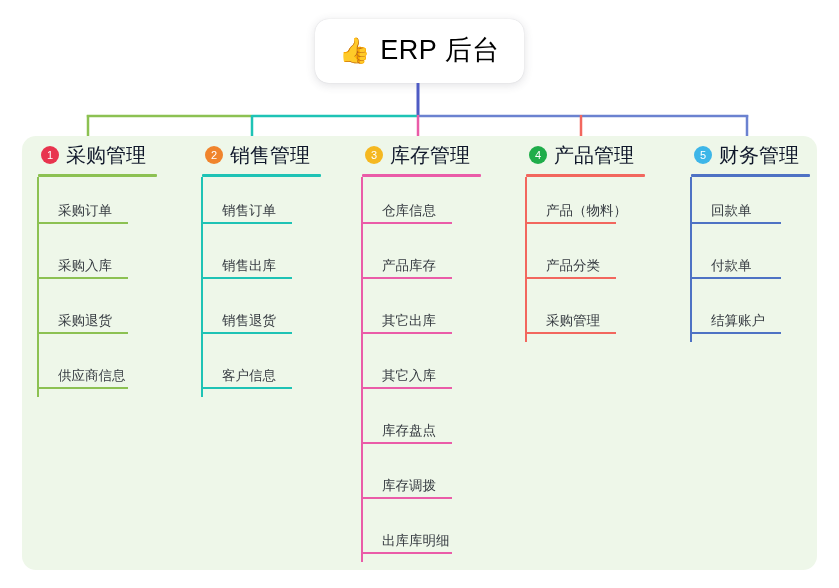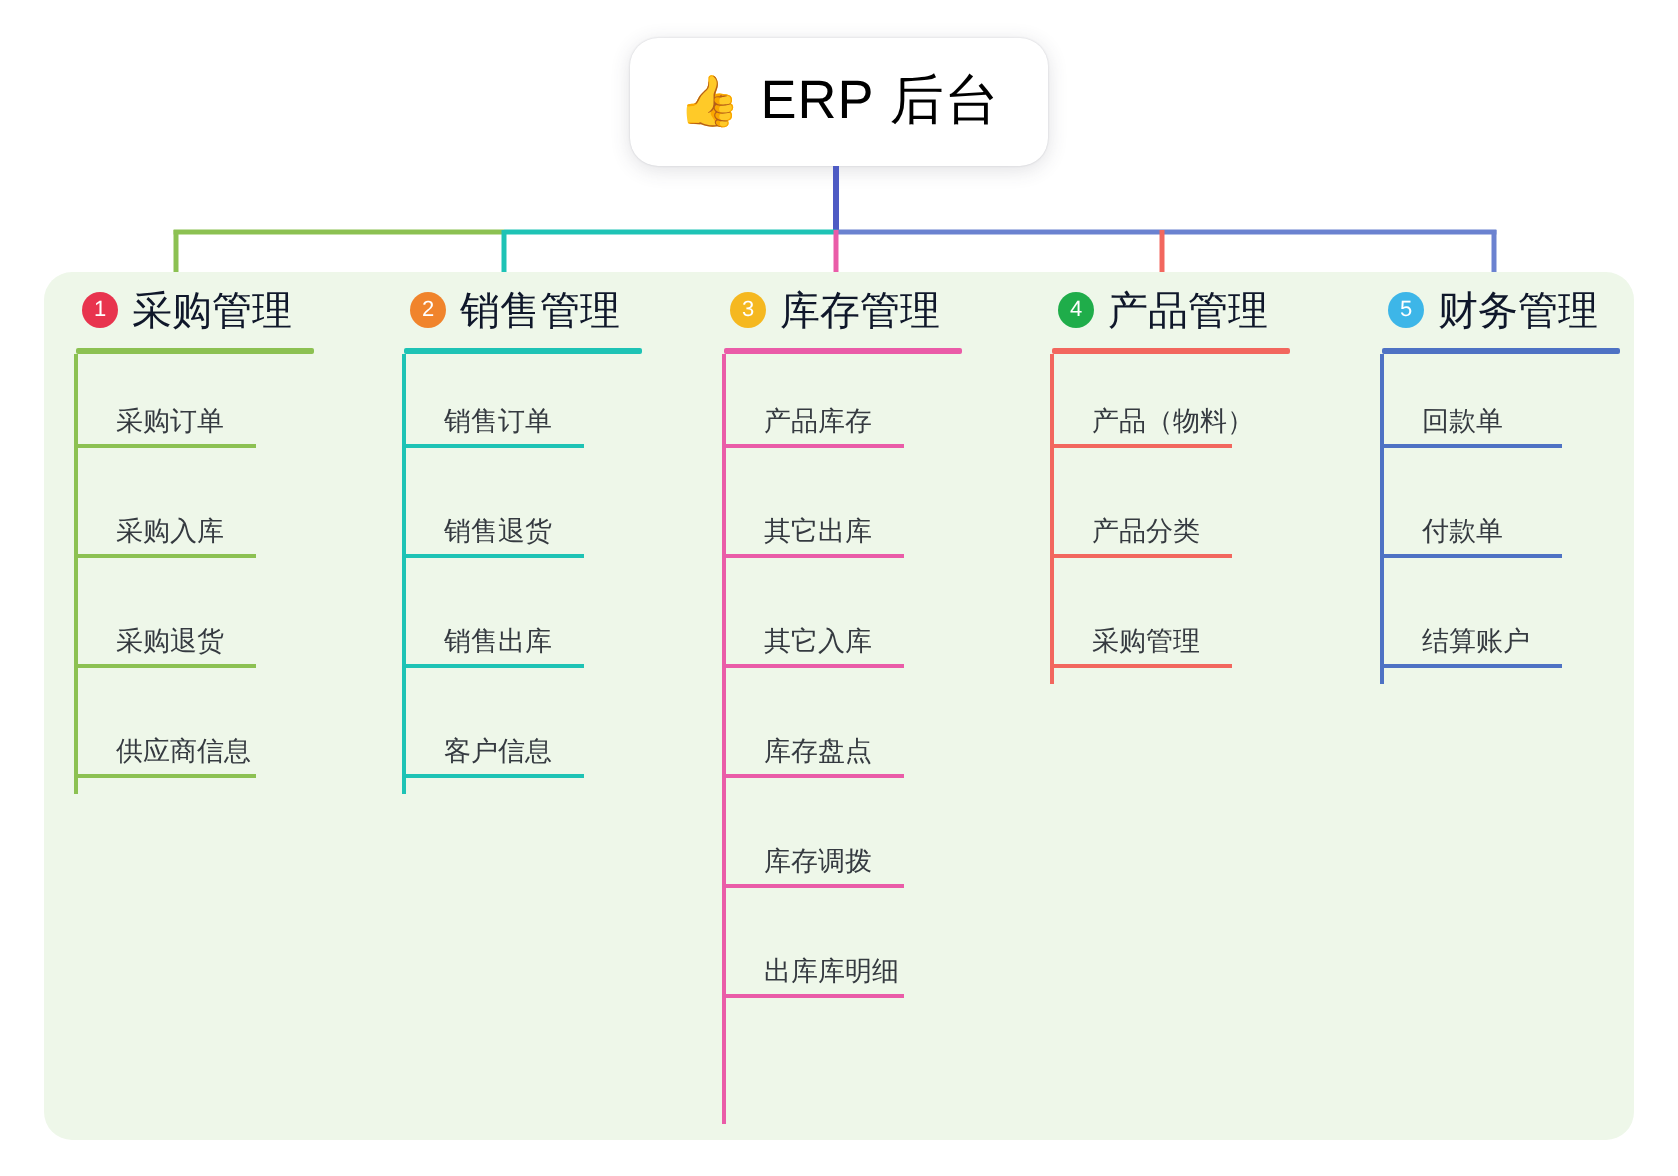--- a/index.html
+++ b/index.html
@@ -221,42 +221,46 @@
           <span class="col-title">销售管理</span>
         </div>
         <div class="col-rule" style="background: rgb(30, 195, 181);"></div>
         <div class="items">
           <div class="spine" style="background: rgb(30, 195, 181); height: 220px;"></div>
           <div class="item">
             <span class="item-label">销售订单</span>
             <div class="item-rule" style="background: rgb(30, 195, 181);"></div>
           </div>
           <div class="item">
+            <span class="item-label">销售出库</span>
+            <div class="item-rule" style="background: rgb(30, 195, 181);"></div>
+          </div>
+          <div class="item">
             <span class="item-label">销售退货</span>
             <div class="item-rule" style="background: rgb(30, 195, 181);"></div>
           </div>
           <div class="item">
-            <span class="item-label">销售出库</span>
-            <div class="item-rule" style="background: rgb(30, 195, 181);"></div>
-          </div>
-          <div class="item">
             <span class="item-label">客户信息</span>
             <div class="item-rule" style="background: rgb(30, 195, 181);"></div>
           </div>
         </div>
       </div>
       <div class="column col-2">
         <div class="col-header">
           <span class="badge" style="background: rgb(245, 184, 32);">3</span>
           <span class="col-title">库存管理</span>
         </div>
         <div class="col-rule" style="background: rgb(234, 92, 168);"></div>
         <div class="items">
           <div class="spine" style="background: rgb(234, 92, 168); height: 385px;"></div>
           <div class="item">
+            <span class="item-label">仓库信息</span>
+            <div class="item-rule" style="background: rgb(234, 92, 168);"></div>
+          </div>
+          <div class="item">
             <span class="item-label">产品库存</span>
             <div class="item-rule" style="background: rgb(234, 92, 168);"></div>
           </div>
           <div class="item">
             <span class="item-label">其它出库</span>
             <div class="item-rule" style="background: rgb(234, 92, 168);"></div>
           </div>
           <div class="item">
             <span class="item-label">其它入库</span>
             <div class="item-rule" style="background: rgb(234, 92, 168);"></div>

